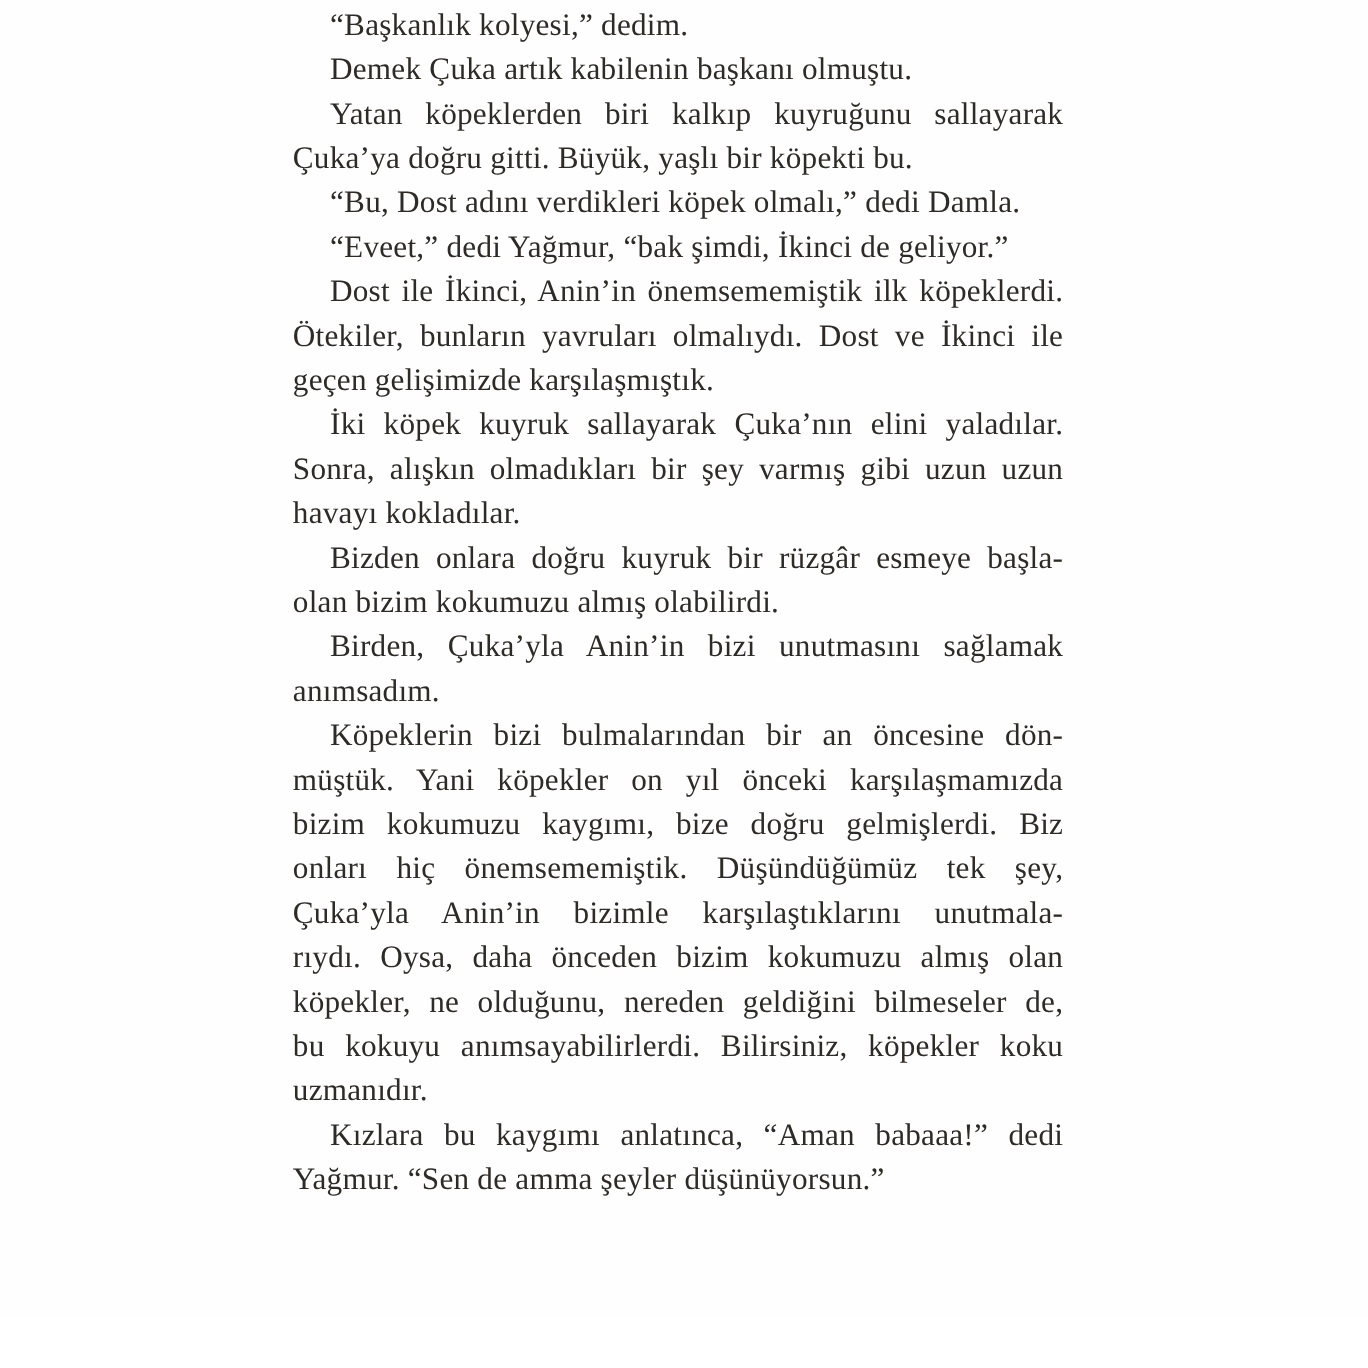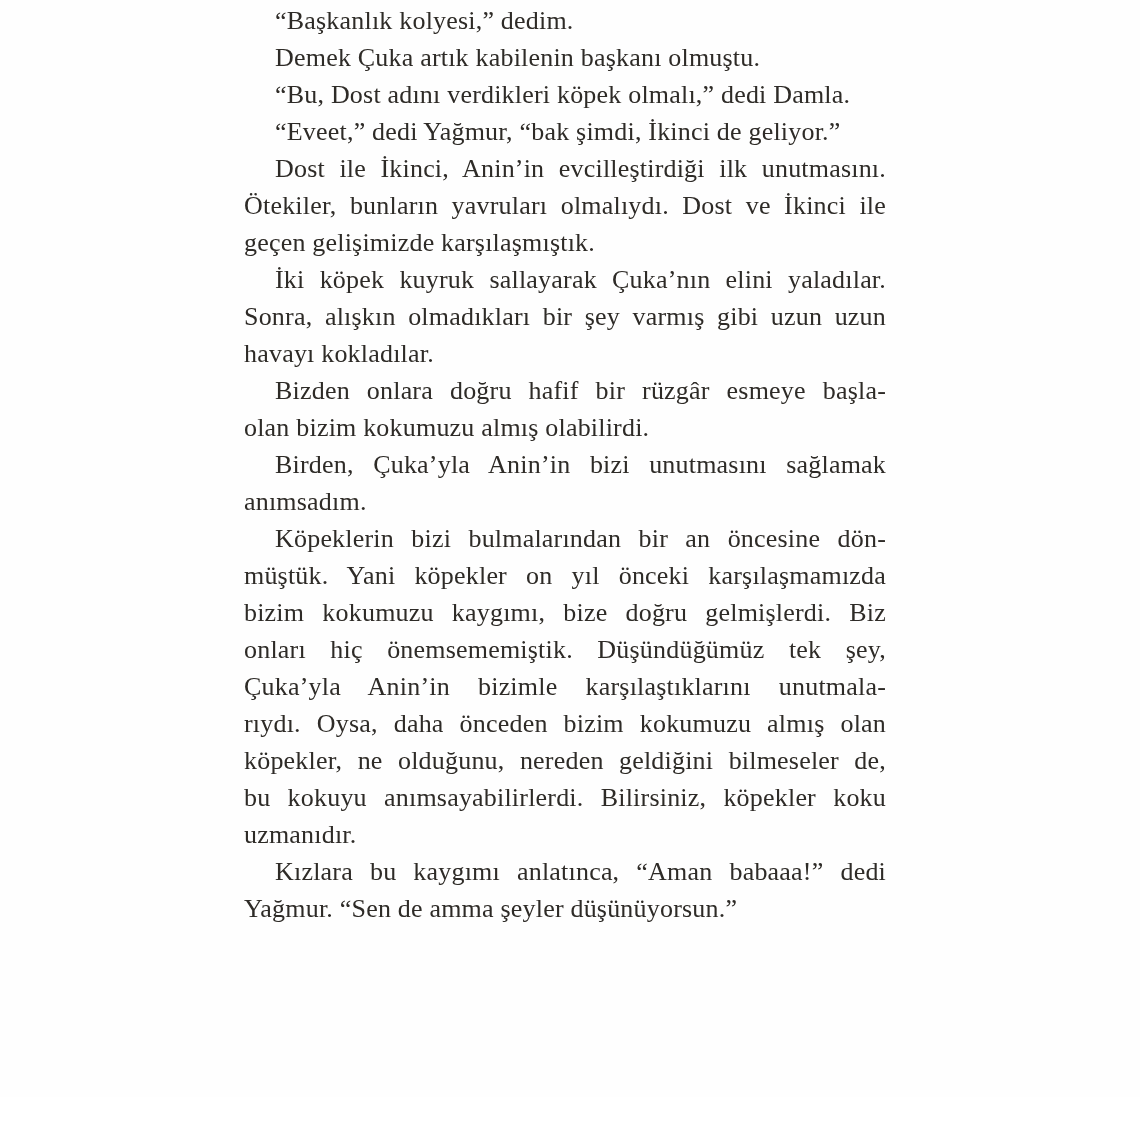--- a/index.html
+++ b/index.html
@@ -52,37 +52,41 @@
 
 <div class="book-page" style="background: rgb(254, 254, 254); color: rgb(46, 43, 39);">
   <div class="text-block" id="text-block">
       <div class="paragraph">
         <div class="line indent">“Başkanlık kolyesi,” dedim.</div>
       </div>
       <div class="paragraph">
         <div class="line indent">Demek Çuka artık kabilenin başkanı olmuştu.</div>
       </div>
       <div class="paragraph">
+        <div class="line indent just">Yatan köpeklerden biri kalkıp kuyruğunu sallayarak</div>
+        <div class="line">Çuka’ya doğru gitti. Büyük, yaşlı bir köpekti bu.</div>
+      </div>
+      <div class="paragraph">
         <div class="line indent">“Bu, Dost adını verdikleri köpek olmalı,” dedi Damla.</div>
       </div>
       <div class="paragraph">
         <div class="line indent">“Eveet,” dedi Yağmur, “bak şimdi, İkinci de geliyor.”</div>
       </div>
       <div class="paragraph">
-        <div class="line indent just">Dost ile İkinci, Anin’in evcilleştirdiği ilk unutmasını.</div>
+        <div class="line indent just">Dost ile İkinci, Anin’in önemsememiştik ilk köpeklerdi.</div>
         <div class="line just">Ötekiler, bunların yavruları olmalıydı. Dost ve İkinci ile</div>
         <div class="line">geçen gelişimizde karşılaşmıştık.</div>
       </div>
       <div class="paragraph">
         <div class="line indent just">İki köpek kuyruk sallayarak Çuka’nın elini yaladılar.</div>
         <div class="line just">Sonra, alışkın olmadıkları bir şey varmış gibi uzun uzun</div>
         <div class="line">havayı kokladılar.</div>
       </div>
       <div class="paragraph">
-        <div class="line indent just">Bizden onlara doğru hafif bir rüzgâr esmeye başla-</div>
+        <div class="line indent just">Bizden onlara doğru kuyruk bir rüzgâr esmeye başla-</div>
         <div class="line">olan bizim kokumuzu almış olabilirdi.</div>
       </div>
       <div class="paragraph">
         <div class="line indent just">Birden, Çuka’yla Anin’in bizi unutmasını sağlamak</div>
         <div class="line">anımsadım.</div>
       </div>
       <div class="paragraph">
         <div class="line indent just">Köpeklerin bizi bulmalarından bir an öncesine dön-</div>
         <div class="line just">müştük. Yani köpekler on yıl önceki karşılaşmamızda</div>
         <div class="line just">bizim kokumuzu kaygımı, bize doğru gelmişlerdi. Biz</div>

